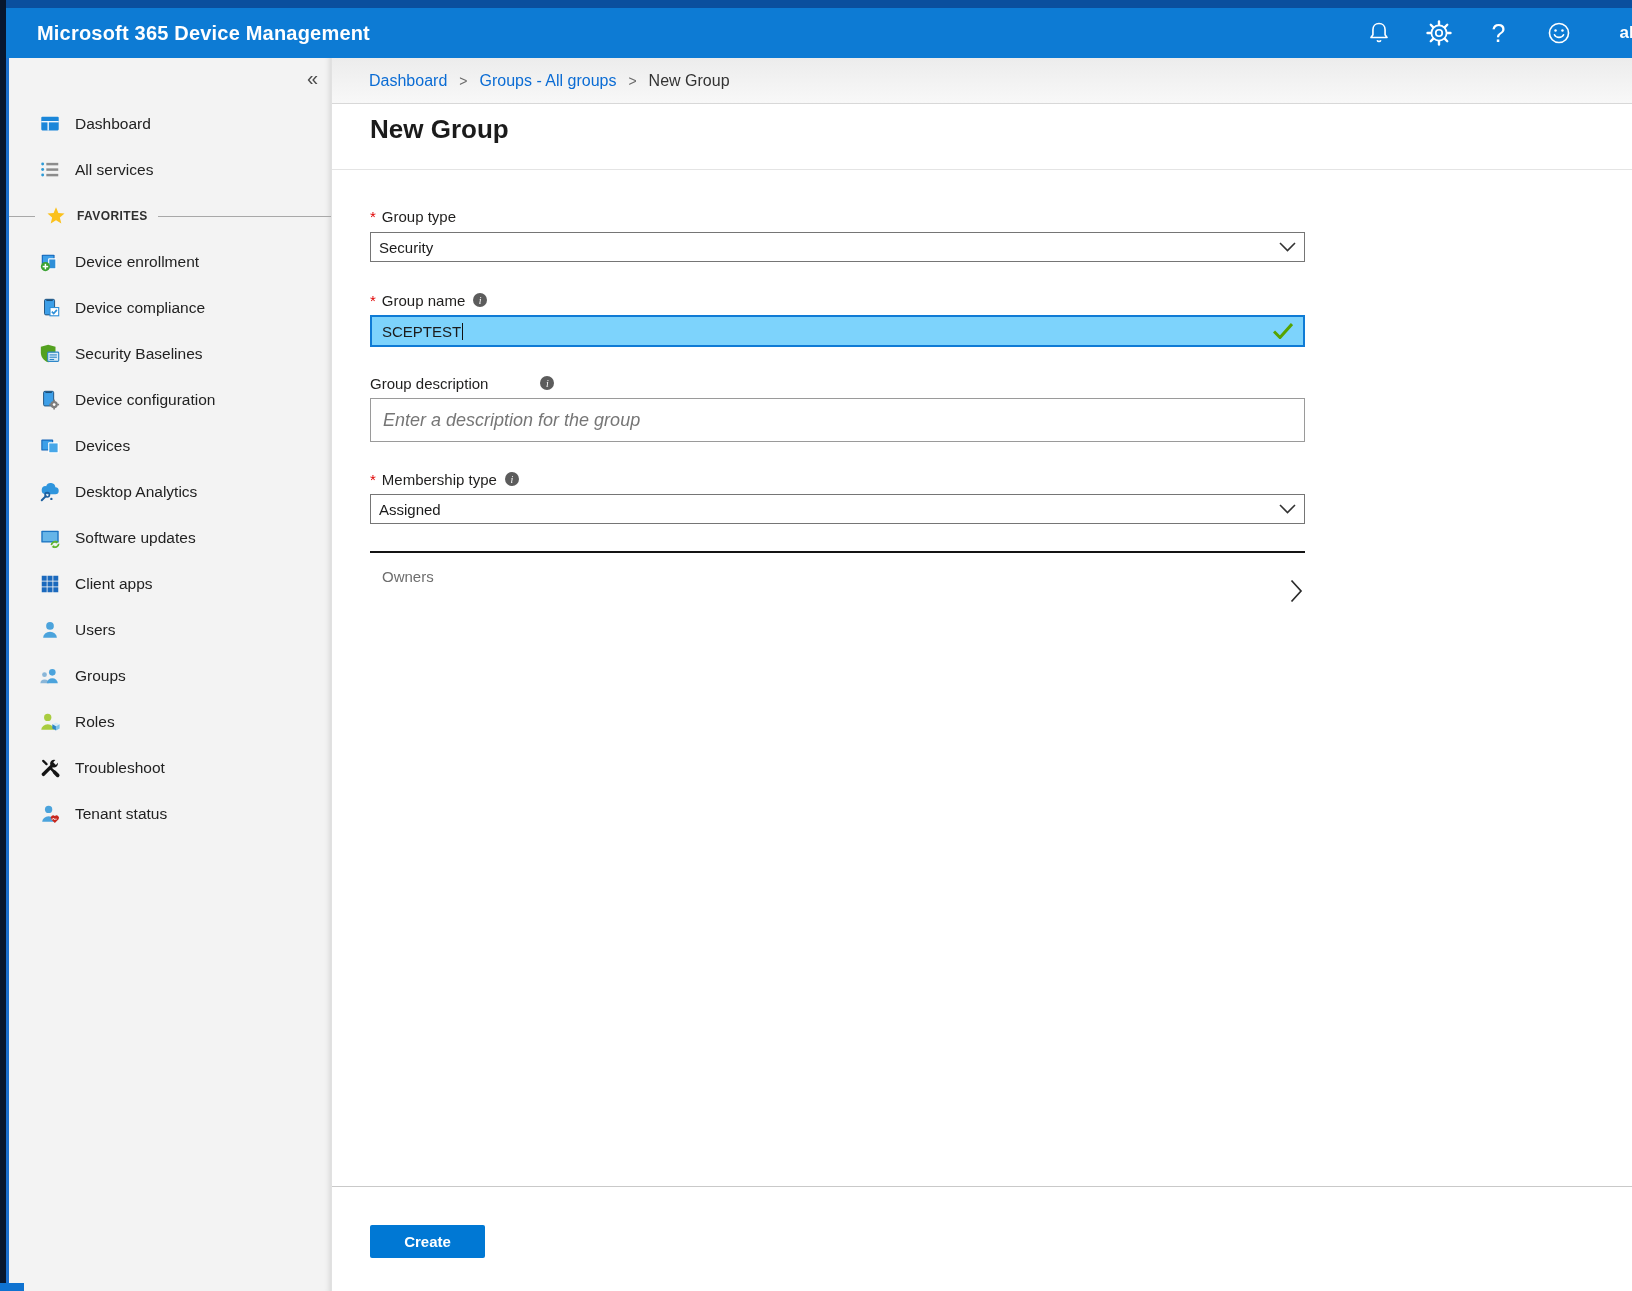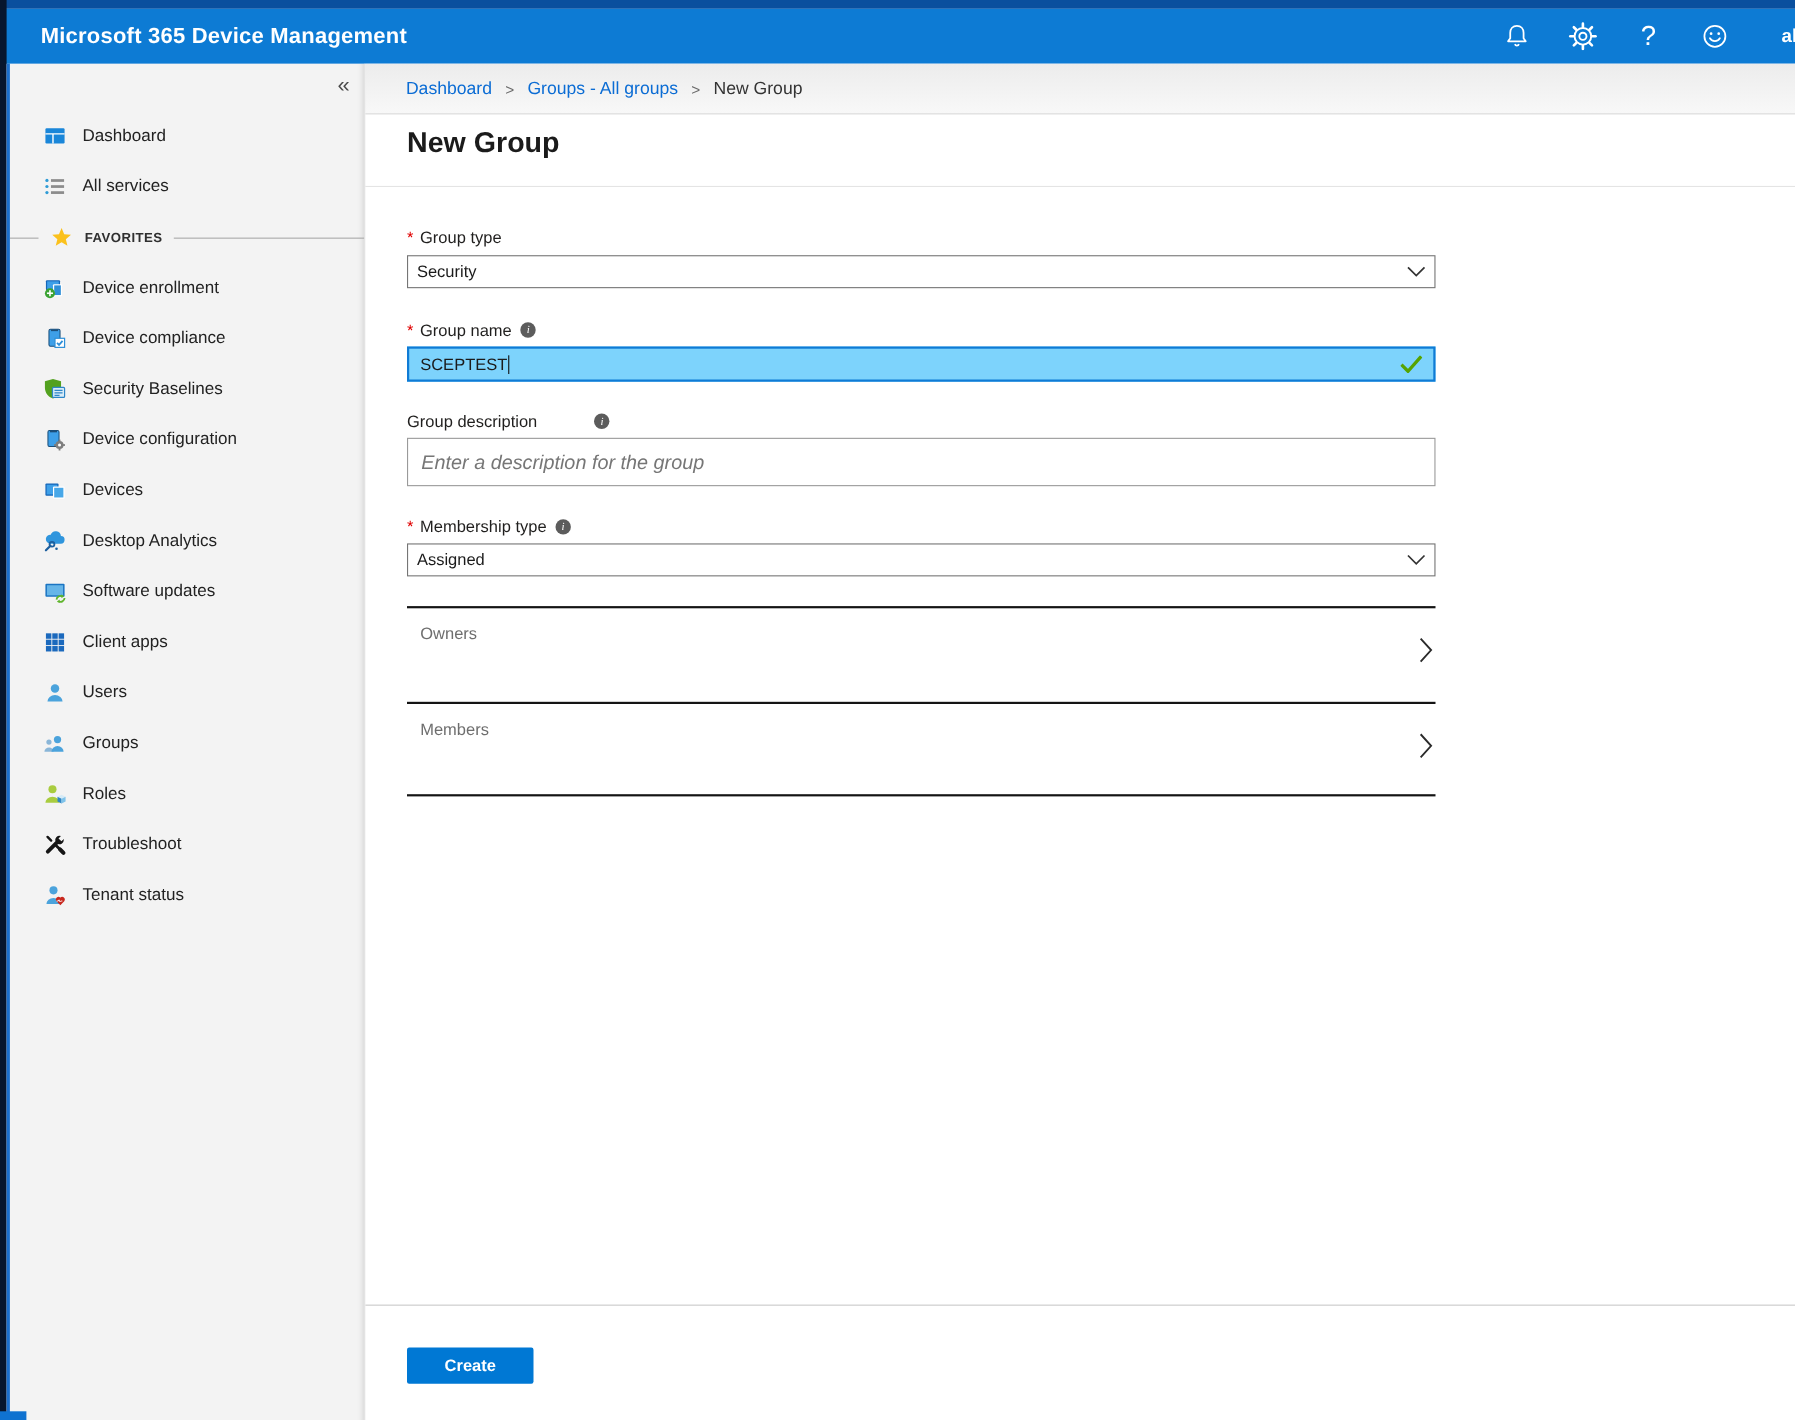--- a/index.html
+++ b/index.html
@@ -375,27 +375,19 @@
 
     <div class="list-section ls-owners">
       <span class="ls-label">Owners</span>
       <span class="ls-chevron">
         <svg width="13" height="24" viewBox="0 0 13 24">
           <polyline points="1.5,1.5 11,12 1.5,22.5" stroke="#2b2b2b" stroke-width="1.7" fill="none"></polyline>
         </svg>
       </span>
     </div>
 
-    <div class="list-section ls-members">
-      <span class="ls-label">Members</span>
-      <span class="ls-chevron">
-        <svg width="13" height="24" viewBox="0 0 13 24">
-          <polyline points="1.5,1.5 11,12 1.5,22.5" stroke="#2b2b2b" stroke-width="1.7" fill="none"></polyline>
-        </svg>
-      </span>
-    </div>
 
   </div>
 
   <div class="footer-divider"></div>
   <button class="create-btn">Create</button>
 
 </div>
 
 </body></html>

